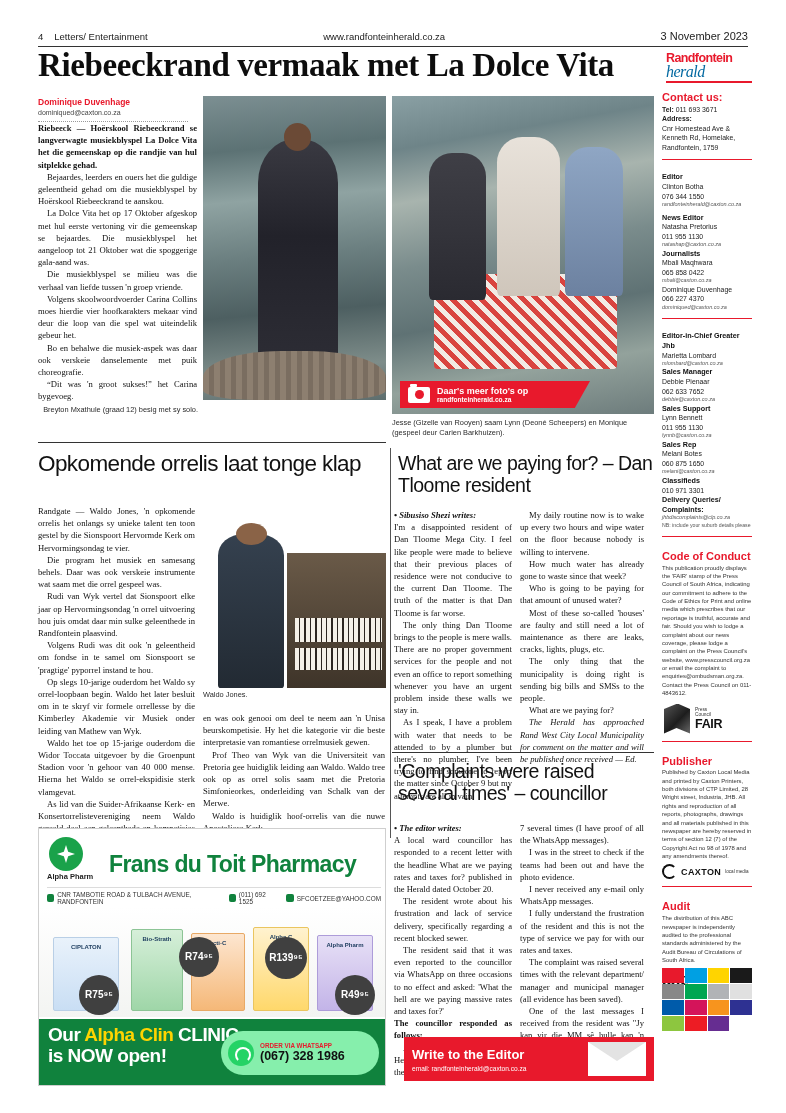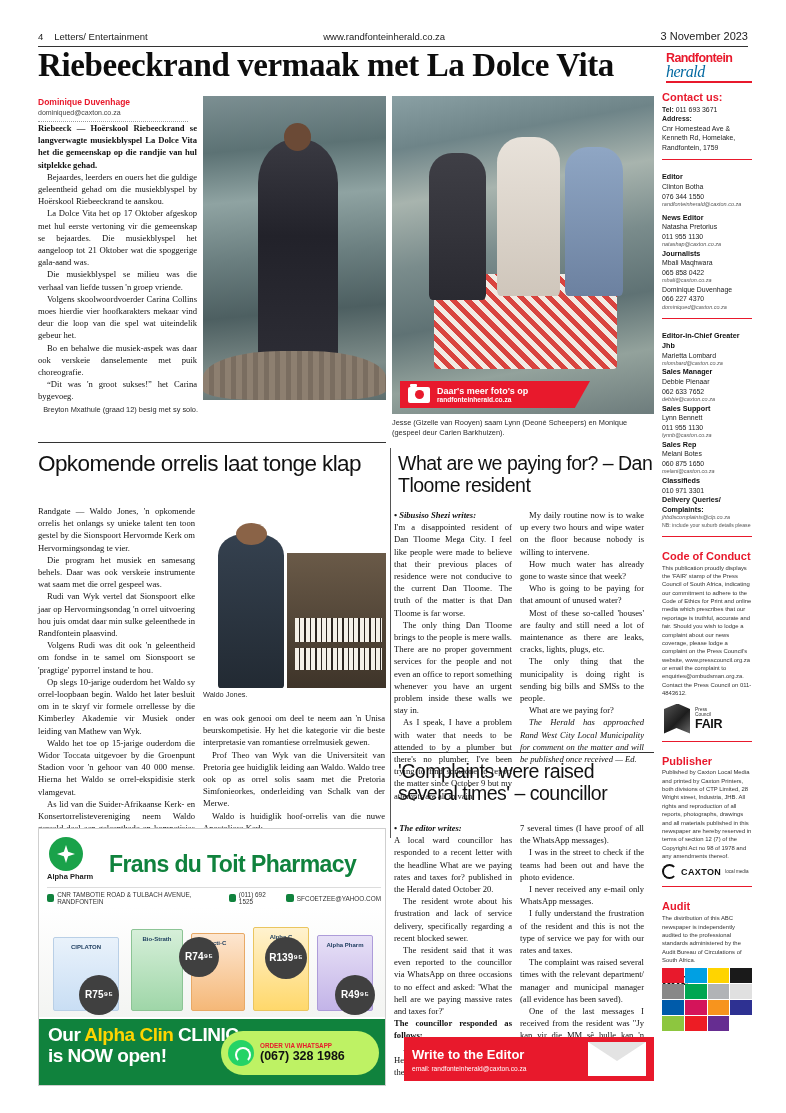--- a/index.html
+++ b/index.html
@@ -257,21 +257,21 @@
     letter-spacing:-0.5px; line-height:1.05;
   }
   .clinic-l1 .wht { color:#fff;text-align:center; }
   .clinic-l1 .yel { color:#ffd400; }
   .clinic-l2 {
     font-family:"Liberation Sans",sans-serif; font-size: 19px; font-weight:700;
     letter-spacing:-0.5px; line-height:1.05; margin-top:1px;
   }
   .wa-pill {
     position:absolute; right: 8px; top: 12px; width: 158px; height: 44px;
-    background:#bef264; border-radius:22px; display:flex; align-items:center; gap:6px; padding-left:7px;
+    background:#86efac; border-radius:22px; display:flex; align-items:center; gap:6px; padding-left:7px;
   }
   .wa-icon { width:26px; height:26px; border-radius:50%; background:#25d366; flex:0 0 auto;
     position:relative; }
   .wa-icon::after { content:''; position:absolute; left:7px; top:7px; width:12px; height:12px;
     border:2px solid #fff; border-radius:50%; border-bottom-color:transparent; }
   .wa-t1 { font-family:"Liberation Sans",sans-serif; font-size:6.3px; font-weight:700; color:#e8192c; line-height:1.2;}
   .wa-t2 { font-family:"Liberation Sans",sans-serif; font-size:12.5px; font-weight:700; color:#111; line-height:1.1;}
 
   
   .editor-box {

